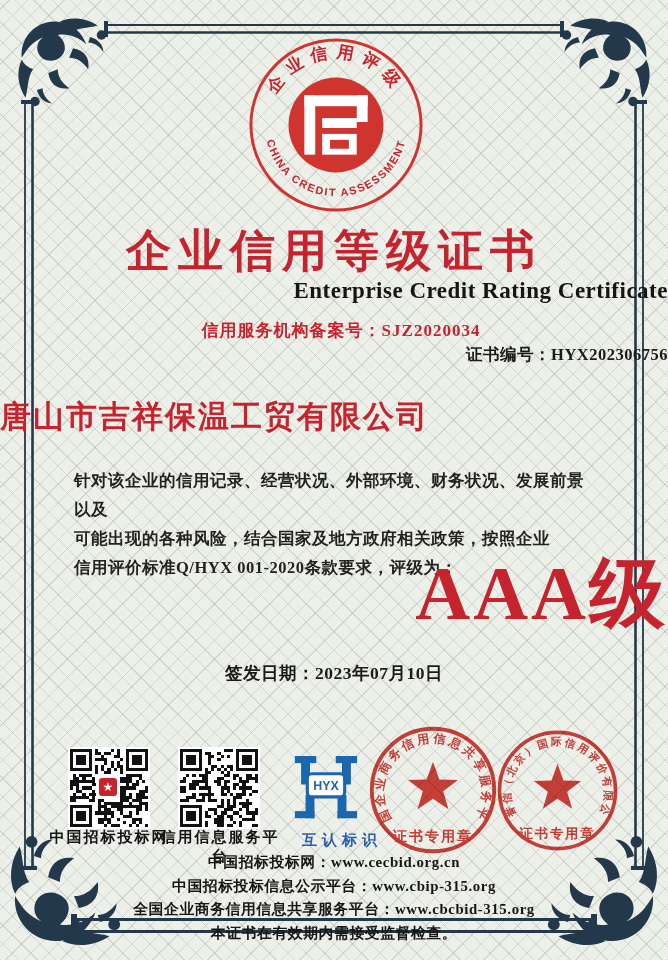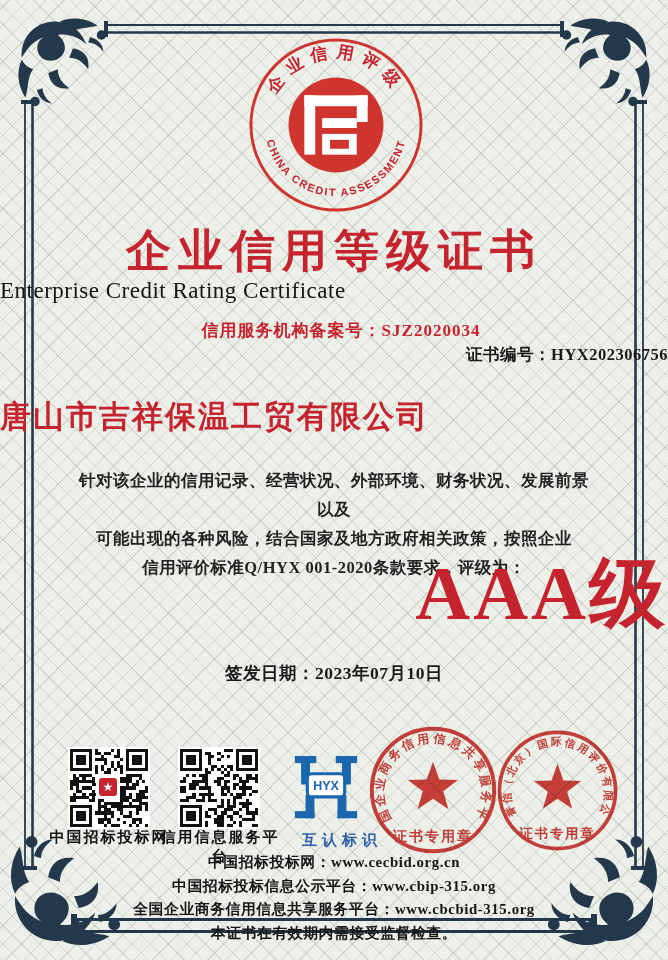--- a/index.html
+++ b/index.html
@@ -12,29 +12,29 @@
     font-family:"Liberation Serif","DejaVu Serif",serif;
     color:#1b1b1b;
   }
   .abs{position:absolute;}
   .frame-svg{left:0;top:0;width:668px;height:960px;pointer-events:none;}
 
   .top-seal{left:247px;top:36px;width:178px;height:178px;}
 
   .title{left:0;top:221px;width:668px;text-align:center;
     font-size:45px;font-weight:700;color:#c5242e;letter-spacing:7px;}
-  .subtitle{left:0;top:278px;width:668px;text-align:left;
-    font-size:23px;font-weight:400;color:#151515;letter-spacing:.5px;}
+  .subtitle{left:0;top:278px;width:668px;text-align:right;
+    font-size:23px;font-weight:700;color:#151515;letter-spacing:.5px;}
   .filing-line{left:0;top:319px;width:668px;text-align:center;
     font-size:17px;font-weight:700;color:#c5242e;letter-spacing:1px;padding-left:7px;}
   .certno-line{left:0;top:344px;width:668px;text-align:right;box-sizing:border-box;
     font-size:16.5px;font-weight:700;color:#1a1a1a;letter-spacing:.5px;}
   .company{left:0;top:396px;width:668px;text-align:left;
     font-size:31px;font-weight:700;color:#c5242e;letter-spacing:2px;}
-  .paragraph{left:74px;top:466px;width:520px;text-align:center;
+  .paragraph{left:74px;top:466px;width:520px;
     font-size:16.5px;font-weight:700;color:#222;line-height:29px;letter-spacing:.5px;}
   .rating{left:0;top:543px;width:668px;text-align:right;
     font-size:76px;font-weight:700;color:#c5242e;letter-spacing:3px;line-height:100px;}
   .dates{left:0;top:661px;width:668px;display:flex;justify-content:center;gap:62px;
     font-size:17.5px;font-weight:700;color:#1a1a1a;letter-spacing:.5px;}
 
   .qr{width:82px;height:82px;background:#fff;padding:2px;box-sizing:border-box;}
   .qr svg{width:100%;height:100%;display:block;}
   .qr1{left:68px;top:747px;}
   .qr2{left:178px;top:747px;}

